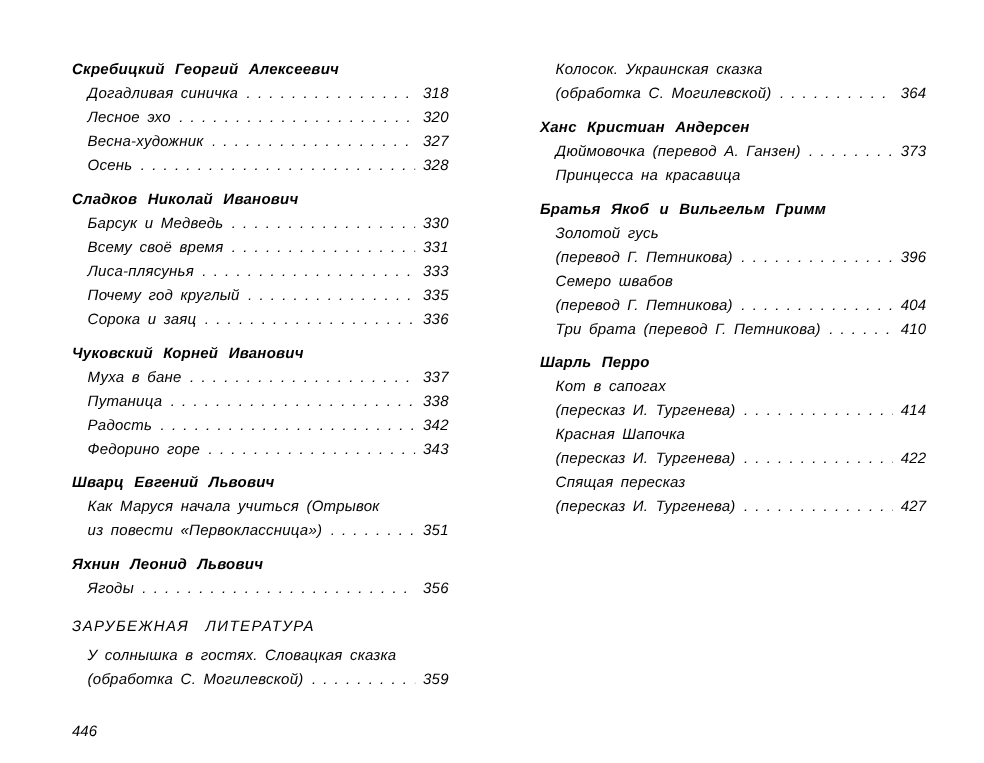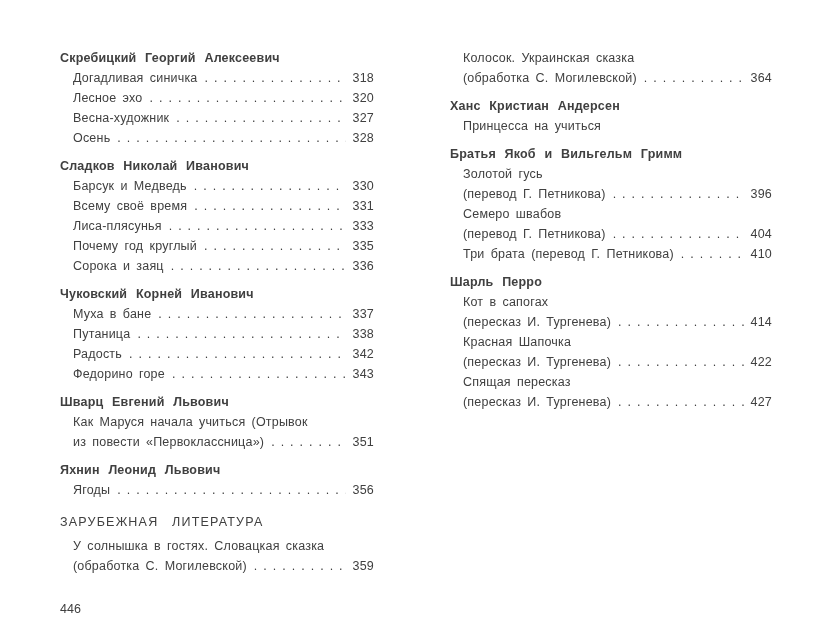--- a/index.html
+++ b/index.html
@@ -72,21 +72,21 @@
     position: absolute;
     left: 60px;
     width: 314px;
     top: 602px;
     font-size: 12.5px;
   }
 </style>
 </head>
 <body>
 
-<div class="sheet" style="color: #404040; background: rgb(255, 255, 255);">
+<div class="sheet" style="color: #000000; background: rgb(255, 255, 255); font-style: italic;">
   <div class="col col-left" id="col-left">
       <div class="author-heading">Скребицкий Георгий Алексеевич</div>
       <div class="entry">
         <div class="entry-last">
           <span class="entry-title">Догадливая синичка</span>
           <span class="leader"></span>
           <span class="pgnum">318</span>
         </div>
       </div>
       <div class="entry">
@@ -206,21 +206,28 @@
       <div class="entry">
         <div class="entry-line">Колосок. Украинская сказка</div>
         <div class="entry-last">
           <span class="entry-title">(обработка С. Могилевской)</span>
           <span class="leader"></span>
           <span class="pgnum">364</span>
         </div>
       </div>
       <div class="author-heading">Ханс Кристиан Андерсен</div>
       <div class="entry">
-        <div class="entry-line">Принцесса на учиться</div>
+        <div class="entry-last">
+          <span class="entry-title">Дюймовочка (перевод А. Ганзен)</span>
+          <span class="leader"></span>
+          <span class="pgnum">373</span>
+        </div>
+      </div>
+      <div class="entry">
+        <div class="entry-line">Принцесса на красавица</div>
       </div>
       <div class="author-heading">Братья Якоб и Вильгельм Гримм</div>
       <div class="entry">
         <div class="entry-line">Золотой гусь</div>
         <div class="entry-last">
           <span class="entry-title">(перевод Г. Петникова)</span>
           <span class="leader"></span>
           <span class="pgnum">396</span>
         </div>
       </div>

